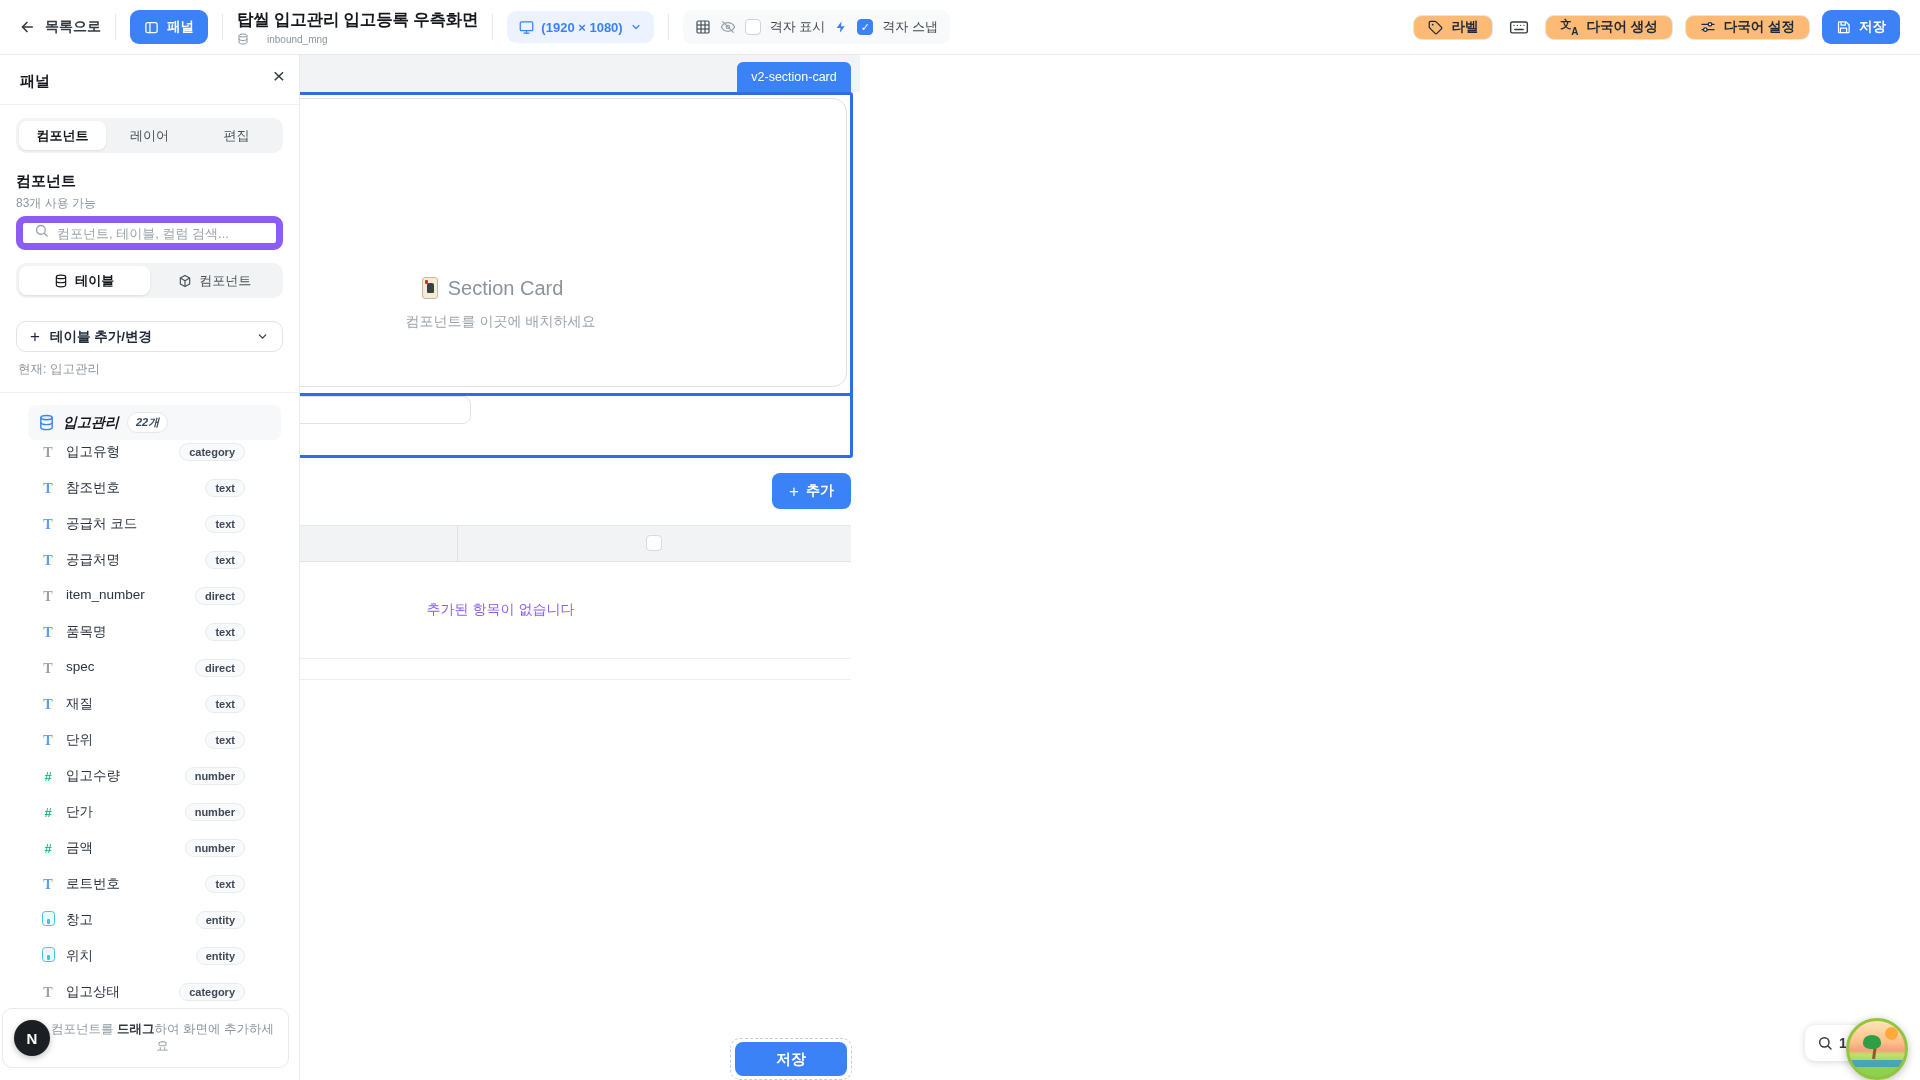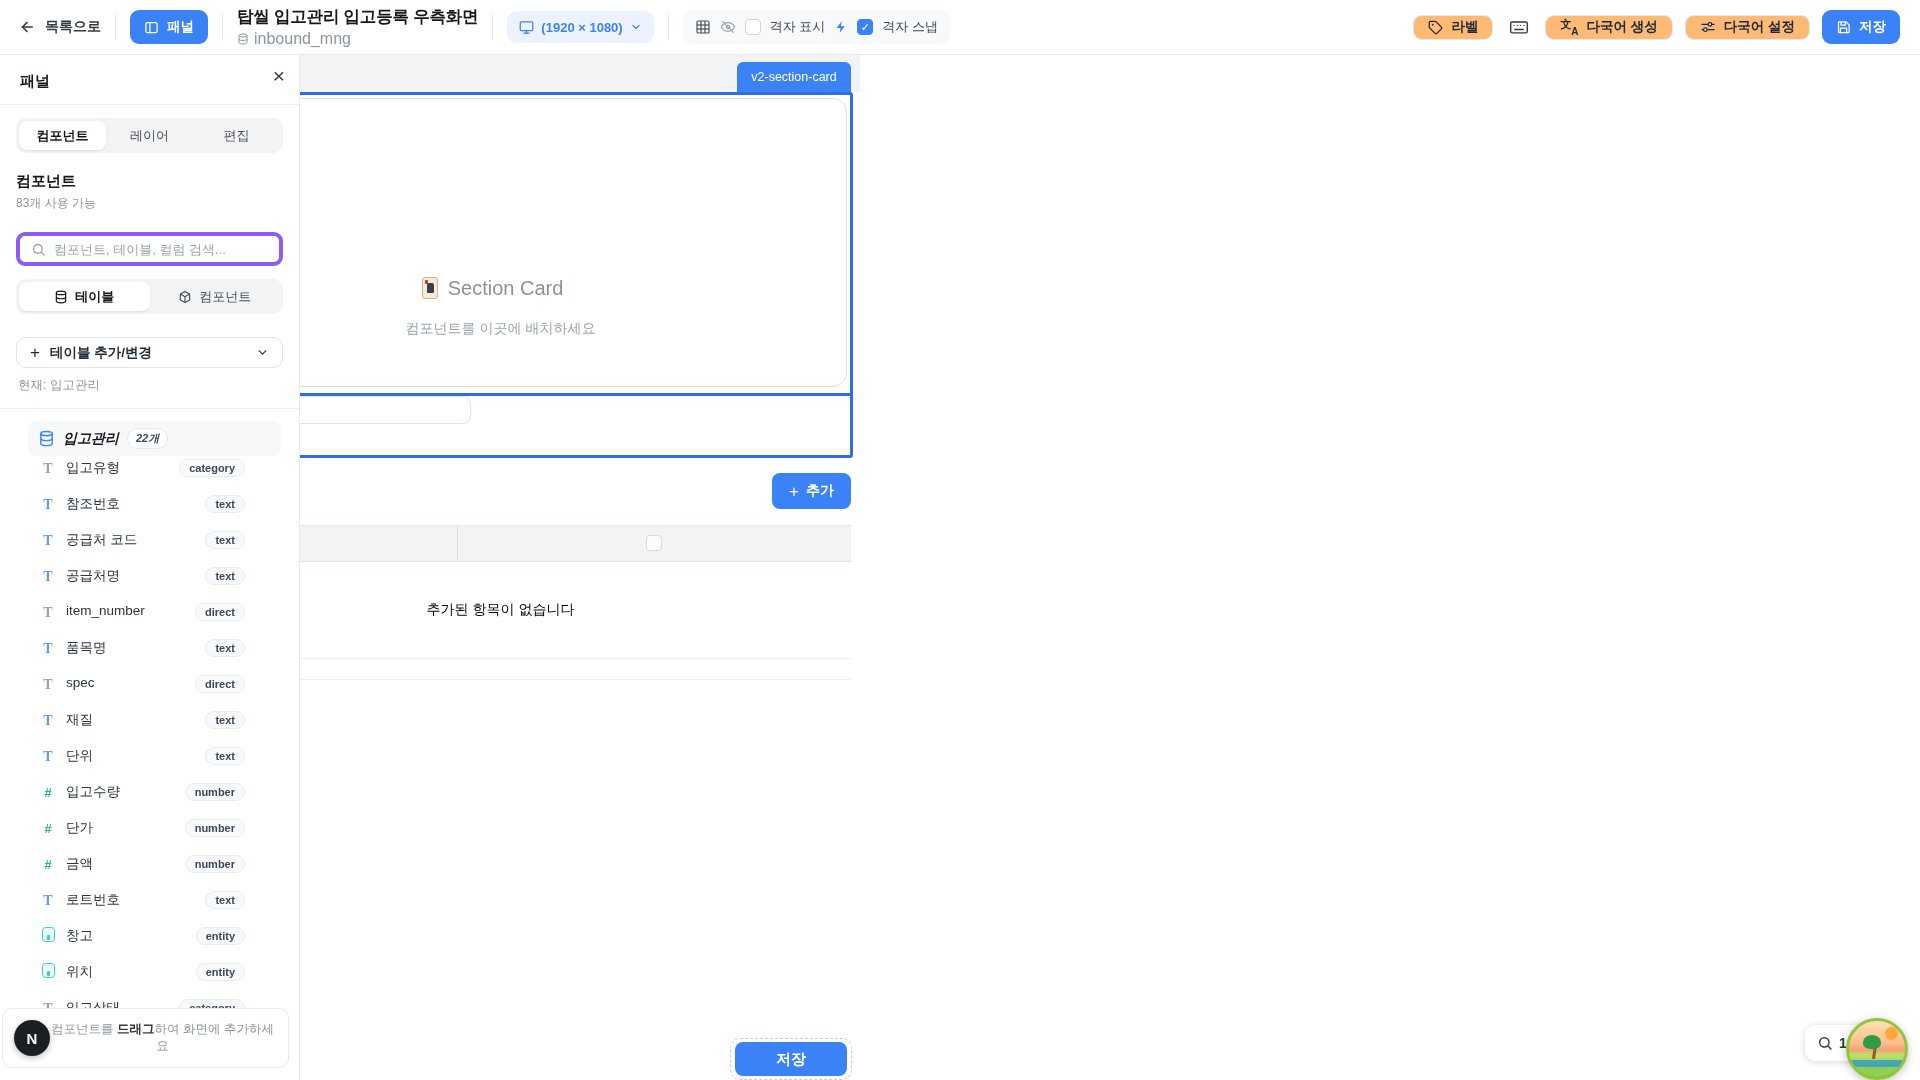--- a/index.html
+++ b/index.html
@@ -9,21 +9,21 @@
 
   
   .header { position:absolute; left:0; top:0; right:0; height:55px; background:#fff;
     border-bottom:1px solid #e9ecef; display:flex; align-items:center; padding:0 20px 0 18px; z-index:30; }
   .hdr-back { display:flex; align-items:center; gap:9px; font-size:14px; font-weight:600; color:#343a40; cursor:pointer; }
   .vdiv { width:1px; height:26px; background:#e5e8eb; margin:0 14px; flex:none; }
   .btn-blue { display:inline-flex; align-items:center; gap:8px; background:#3b82f6; color:#fff;
     border:none; border-radius:9px; height:34px; padding:0 14px; font-size:13.5px; font-weight:600; cursor:pointer; }
   .title-block { display:flex; flex-direction:column; justify-content:center; gap:2px; }
   .page-title { font-size:16.5px; font-weight:800; color:#14181d; letter-spacing:-0.2px; }
-  .page-sub { display:flex; align-items:center; gap:5px; font-size:16px; color:#8c959e; }
+  .page-sub { display:flex; align-items:center; gap:18px; font-size:10px; color:#8c959e; }
   .pill-res { display:inline-flex; align-items:center; gap:7px; background:#edf3fe; color:#3b82f6;
     border:none; border-radius:9px; height:32px; padding:0 12px; font-size:13px; font-weight:600; cursor:pointer; }
   .grid-group { display:flex; align-items:center; gap:9px; background:#f8f9fa; border-radius:9px; height:34px; padding:0 12px; }
   .grid-group .lbl { font-size:13px; color:#3f4752; }
   .cbx { width:16px; height:16px; border-radius:4px; border:1.5px solid #ced4da; background:#fff; display:inline-flex;
     align-items:center; justify-content:center; cursor:pointer; flex:none; }
   .cbx.checked { background:#3b82f6; border-color:#3b82f6; color:#fff; font-size:11px; font-weight:700; }
   .spacer { flex:1; }
   .btn-ghost { display:inline-flex; align-items:center; gap:8px; background:#fdba74; border:1px solid #e3e7ea;
     border-radius:9px; height:25px; padding:0 14px; font-size:13.5px; font-weight:600; color:#1f2937; cursor:pointer; }
@@ -39,21 +39,21 @@
   .panel-head { position:relative; padding:17px 20px 13px; border-bottom:1px solid #eef0f2; }
   .panel-title { font-size:15px; font-weight:800; color:#14181d; }
   .panel-close { position:absolute; right:14px; top:10px; font-size:21px; color:#343a40; background:none; border:none; cursor:pointer; line-height:1; }
   .panel-body { padding:13px 16px 0; }
   .seg { display:flex; background:#f1f3f4; border-radius:10px; padding:3px; }
   .seg-item { flex:1; display:flex; align-items:center; justify-content:center; gap:7px; height:29px;
     font-size:13px; color:#495057; border-radius:8px; cursor:pointer; border:none; background:transparent; }
   .seg-item.active { background:#fff; font-weight:700; color:#14181d; box-shadow:0 1px 2px rgba(20,24,29,.09); }
   .sec-title { margin-top:19px; font-size:15px; font-weight:800; color:#14181d; }
   .sec-sub { margin-top:4px; font-size:12px; color:#8c959e; }
-  .search { margin-top:20px; display:flex; align-items:center; gap:8px; height:34px; border:4px solid #8b5cf6;
+  .search { margin-top:4px; display:flex; gap:8px; height:34px; border:7px solid #8b5cf6;
     border-radius:9px; padding:0 11px; color:#9aa3ad; }
   .search input { border:none; outline:none; flex:1; font-size:13px; color:#343a40; font-family:inherit; }
   .search input::placeholder { color:#9aa3ad; }
   .subtabs { margin-top:13px; }
   .add-table { margin-top:23px; width:100%; display:flex; align-items:center; gap:10px; height:31px;
     border:1px solid #e0e4e8; background:#fff; border-radius:10px; padding:0 13px; font-size:13.5px; font-weight:600;
     color:#1f2937; cursor:pointer; font-family:inherit; }
   .add-table .chev { margin-left:auto; color:#343a40; display:flex; }
   .current { margin:9px 0 0 2px; font-size:12.5px; color:#8c959e; }
   .panel-hr { border:none; border-top:1px solid #eef0f2; margin:14px -16px 0; }
@@ -88,38 +88,38 @@
   .canvas { position:absolute; left:0; top:55px; right:0; bottom:0; background:#fff; z-index:1; }
   .art-strip { position:absolute; left:150px; top:0; width:710px; height:37px; background:#f1f3f4; }
   .sel-label { position:absolute; left:737px; top:7px; width:114px; height:30px; background:#3b82f6;
     border-radius:6px 6px 0 0; color:#fff; font-size:12.5px; display:flex; align-items:center; justify-content:center; }
   .sel-outline { position:absolute; left:148px; top:37px; width:705px; height:366px; border:3px solid #2e6ce8; border-radius:3px; }
   .sel-divider { position:absolute; left:148px; top:338px; width:705px; height:3px; background:#2e6ce8; }
   .dropzone { position:absolute; left:154px; top:43px; width:693px; height:289px; background:#fff;
     border:1.5px solid #dde1e6; border-radius:14px; }
   .dz-title { position:absolute; left:0; right:16px; top:178px; display:flex; align-items:flex-start; justify-content:center;
     gap:10px; font-size:20px; color:#8a939c; }
-  .dz-hint { position:absolute; left:0; right:0; top:221px; text-align:center; font-size:14px; color:#9aa3ad; }
+  .dz-hint { position:absolute; left:0; right:0; top:214px; text-align:center; font-size:14px; color:#9aa3ad; }
   .joker { display:inline-block; width:16px; height:22px; background:#f4ecda; border:1px solid #c8b894;
     border-radius:3px; position:relative; flex:none; }
   .joker::before { content:""; position:absolute; left:4px; top:5px; width:7px; height:10px; background:#3a3f45; border-radius:2px 2px 1px 1px; }
   .joker::after { content:""; position:absolute; left:2px; top:2px; width:3px; height:4px; background:#c0392b; border-radius:1px; }
   .mini-box { position:absolute; left:150px; top:341px; width:321px; height:28px; background:#fff;
     border:1.5px solid #dfe3e8; border-radius:8px; }
   .add-btn { position:absolute; left:772px; top:418px; width:79px; height:36px; background:#3b82f6; color:#fff;
     border:none; border-radius:8px; font-size:14px; font-weight:600; display:flex; align-items:center;
     justify-content:center; gap:7px; cursor:pointer; font-family:inherit; }
   .add-btn .plus { font-size:17px; font-weight:400; line-height:1; }
   .thead { position:absolute; left:150px; top:470px; width:701px; height:37px; background:#f1f3f4;
     border-top:1px solid #e6e9ec; border-bottom:1px solid #e0e4e8; }
   .thead .col-div { position:absolute; left:307px; top:0; bottom:0; width:1px; background:#dde1e5; }
   .thead .cbx { position:absolute; left:496px; top:9px; background:#fcfdfe; border-color:#d5dbe1; }
   .trow-empty { position:absolute; left:150px; top:507px; width:701px; height:97px; background:#fff;
     border-bottom:1px solid #edeff1; display:flex; align-items:center; justify-content:center;
-    font-size:14px; color:#000000; }
+    font-size:14px; color:#8b5cf6; }
   .trow-extra { position:absolute; left:150px; top:604px; width:701px; height:21px; background:#fff; border-bottom:1px solid #edeff1; }
   .save-wrap { position:absolute; left:730px; top:983px; width:122px; height:42px; border:1px dashed #c6cdd6;
     border-radius:10px; display:flex; align-items:center; justify-content:center; }
   .save-btn { width:112px; height:34px; background:#3b82f6; color:#fff; border:none; border-radius:8px;
     font-size:15px; font-weight:600; cursor:pointer; font-family:inherit; }
   .zoom-pill { position:absolute; left:1805px; top:970px; width:88px; height:36px; background:#fff; border-radius:10px;
     box-shadow:0 1px 7px rgba(0,0,0,.16); display:flex; align-items:center; gap:6px; padding:0 12px;
     font-size:14px; font-weight:600; color:#343a40; cursor:pointer; }
   .island { position:absolute; left:1846px; top:963px; width:62px; height:62px; border-radius:50%;
     border:3px solid #93c43d; overflow:hidden; background:linear-gradient(180deg,#ffe3b8 0%,#ffc08a 38%,#f59f7b 52%,#bfe06a 60%,#6fbf4a 100%);

